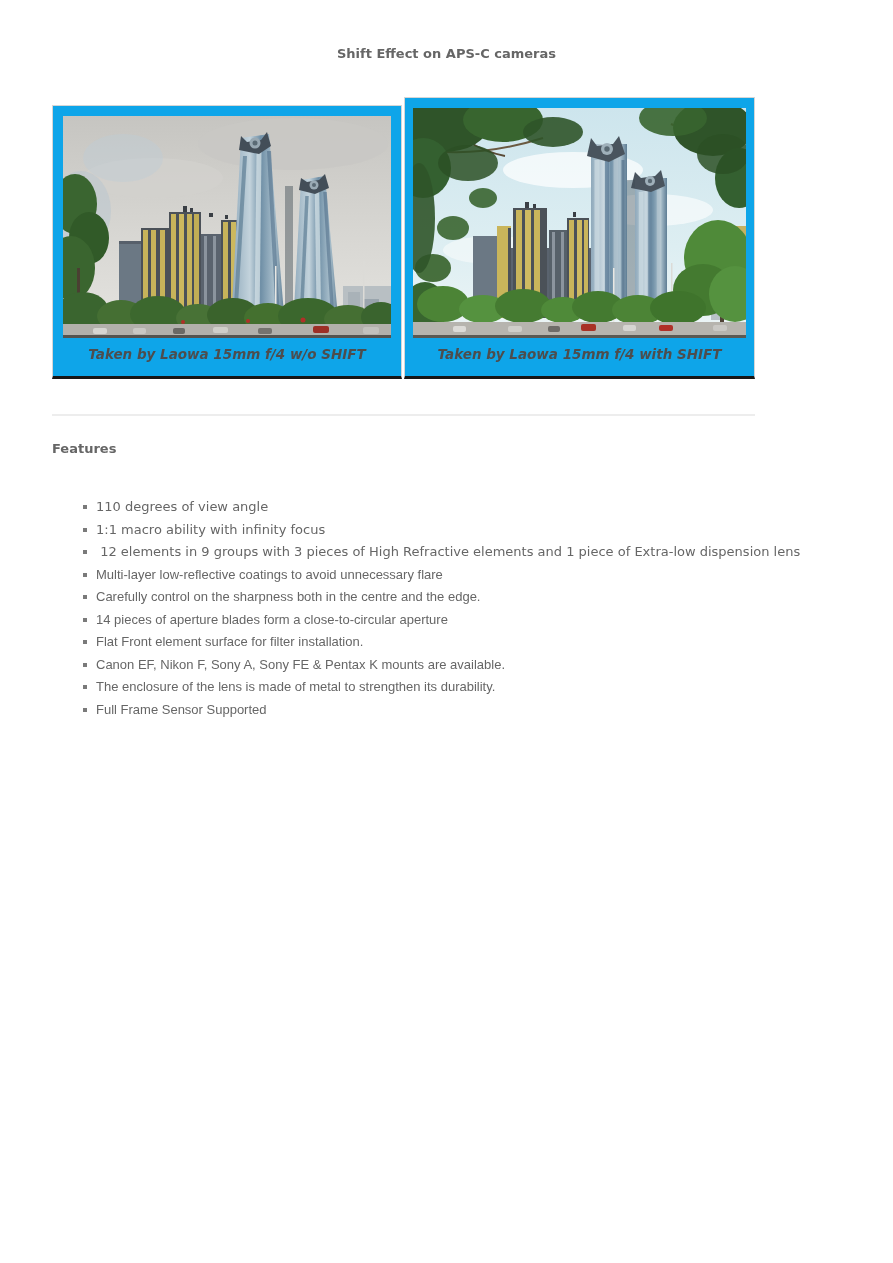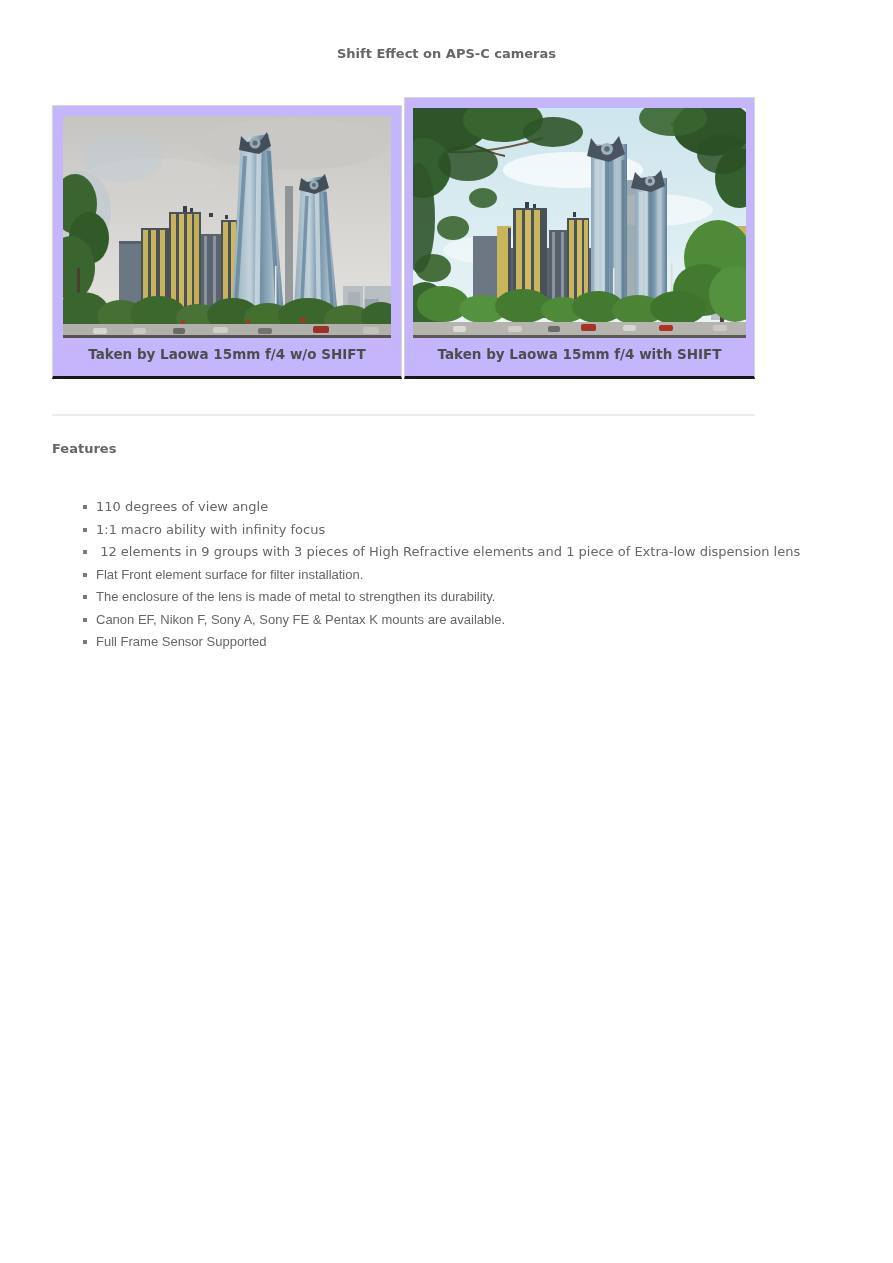--- a/index.html
+++ b/index.html
@@ -9,22 +9,22 @@
     margin:0;padding-top:46px;text-align:center;
     font-family:"DejaVu Sans",sans-serif;font-weight:bold;
     font-size:13px;line-height:16px;color:#666;
   }
 
   .comparison{
     display:flex;align-items:flex-end;column-gap:2px;
     margin:35px 0 0 52px;width:703px;
   }
   .photo-cell{
-    box-sizing:border-box;background:#c4b5fd;
-    border:1px solid #d6d6d6;border-bottom:3px solid #161616;
+    box-sizing:border-box;background:#0ea5e9;
+    border:1px solid #d6d6d6;border-bottom:3px solid #161616;font-style:italic;
   }
   .photo-cell.left{width:350px;padding:10px 10px 14px 10px;}
   .photo-cell.right{width:372px;padding:10px 8px 14px 8px;}
   .photo-frame{display:block;}
   .photo-frame svg{display:block;}
   .photo-caption{
     margin-top:8px;text-align:center;
     font-family:"DejaVu Sans",sans-serif;font-weight:bold;
     font-size:13.5px;line-height:16px;color:#4d4d4d;
   }
@@ -278,20 +278,20 @@
 </div>
 
 <hr class="divider">
 
 <div class="features-heading">Features</div>
 
 <ul class="features-list">
   <li><span class="bullet"></span><span>110 degrees of view angle</span></li>
   <li><span class="bullet"></span><span>1:1 macro ability with infinity focus</span></li>
   <li><span class="bullet"></span><span> 12 elements in 9 groups with 3 pieces of High Refractive elements and 1 piece of Extra-low dispension lens</span></li>
-  <li><span class="bullet"></span></li>
-  <li><span class="bullet"></span></li>
-  <li><span class="bullet"></span></li>
+  <li><span class="bullet"></span><span>Multi-layer low-reflective coatings to avoid unnecessary flare</span></li>
+  <li><span class="bullet"></span><span>Carefully control on the sharpness both in the centre and the edge.</span></li>
+  <li><span class="bullet"></span><span>14 pieces of aperture blades form a close-to-circular aperture</span></li>
   <li><span class="bullet"></span><span>Flat Front element surface for filter installation.</span></li>
+  <li><span class="bullet"></span><span>Canon EF, Nikon F, Sony A, Sony FE &amp; Pentax K mounts are available.</span></li>
   <li><span class="bullet"></span><span>The enclosure of the lens is made of metal to strengthen its durability.</span></li>
-  <li><span class="bullet"></span><span>Canon EF, Nikon F, Sony A, Sony FE &amp; Pentax K mounts are available.</span></li>
   <li><span class="bullet"></span><span>Full Frame Sensor Supported</span></li>
 </ul>
 
 </body></html>

